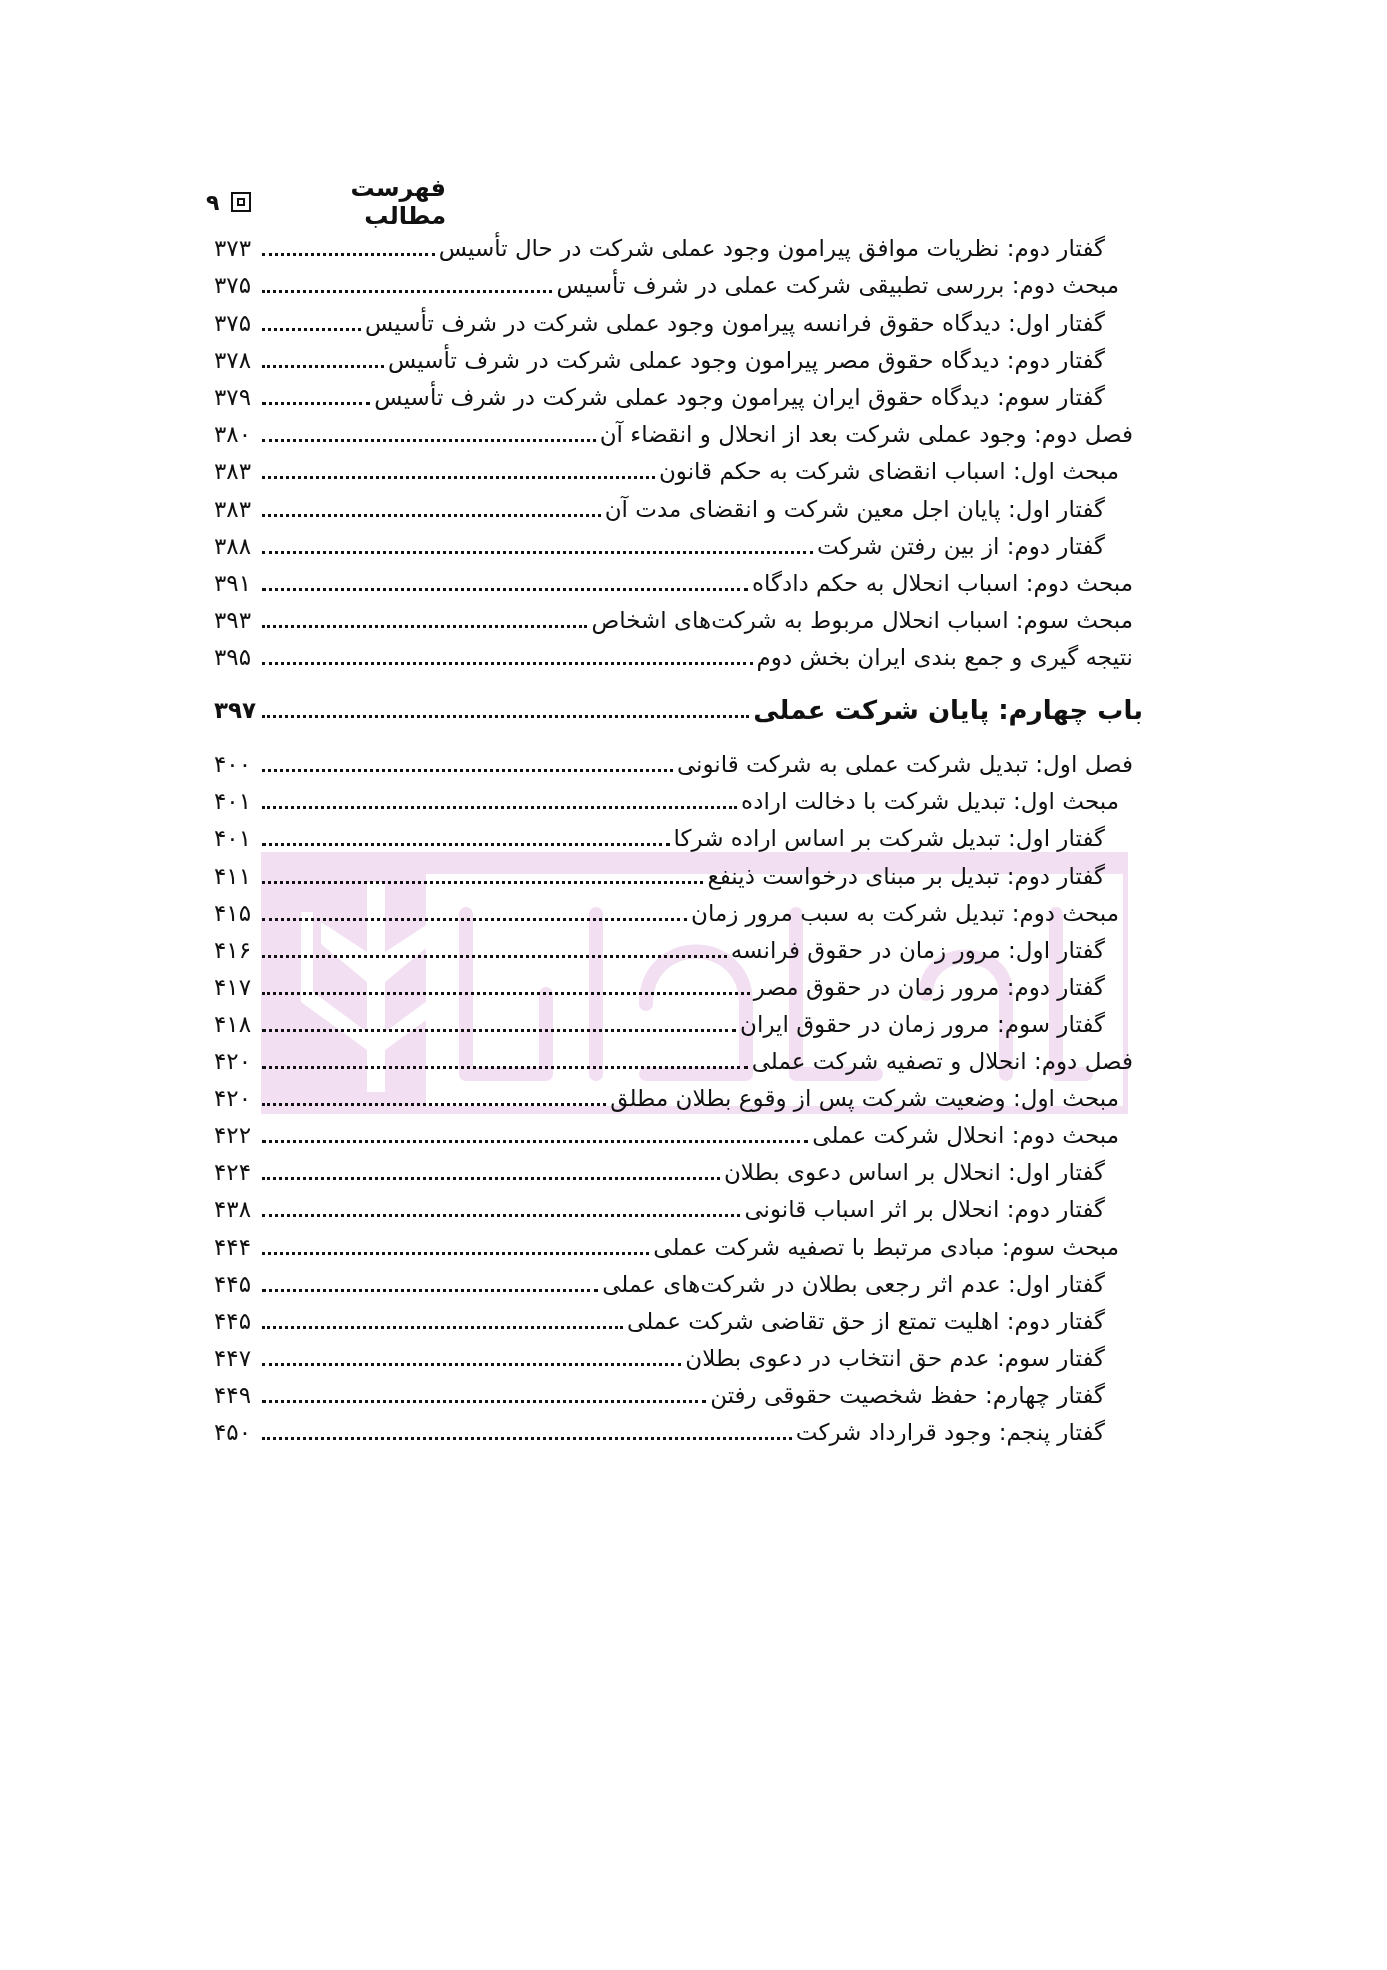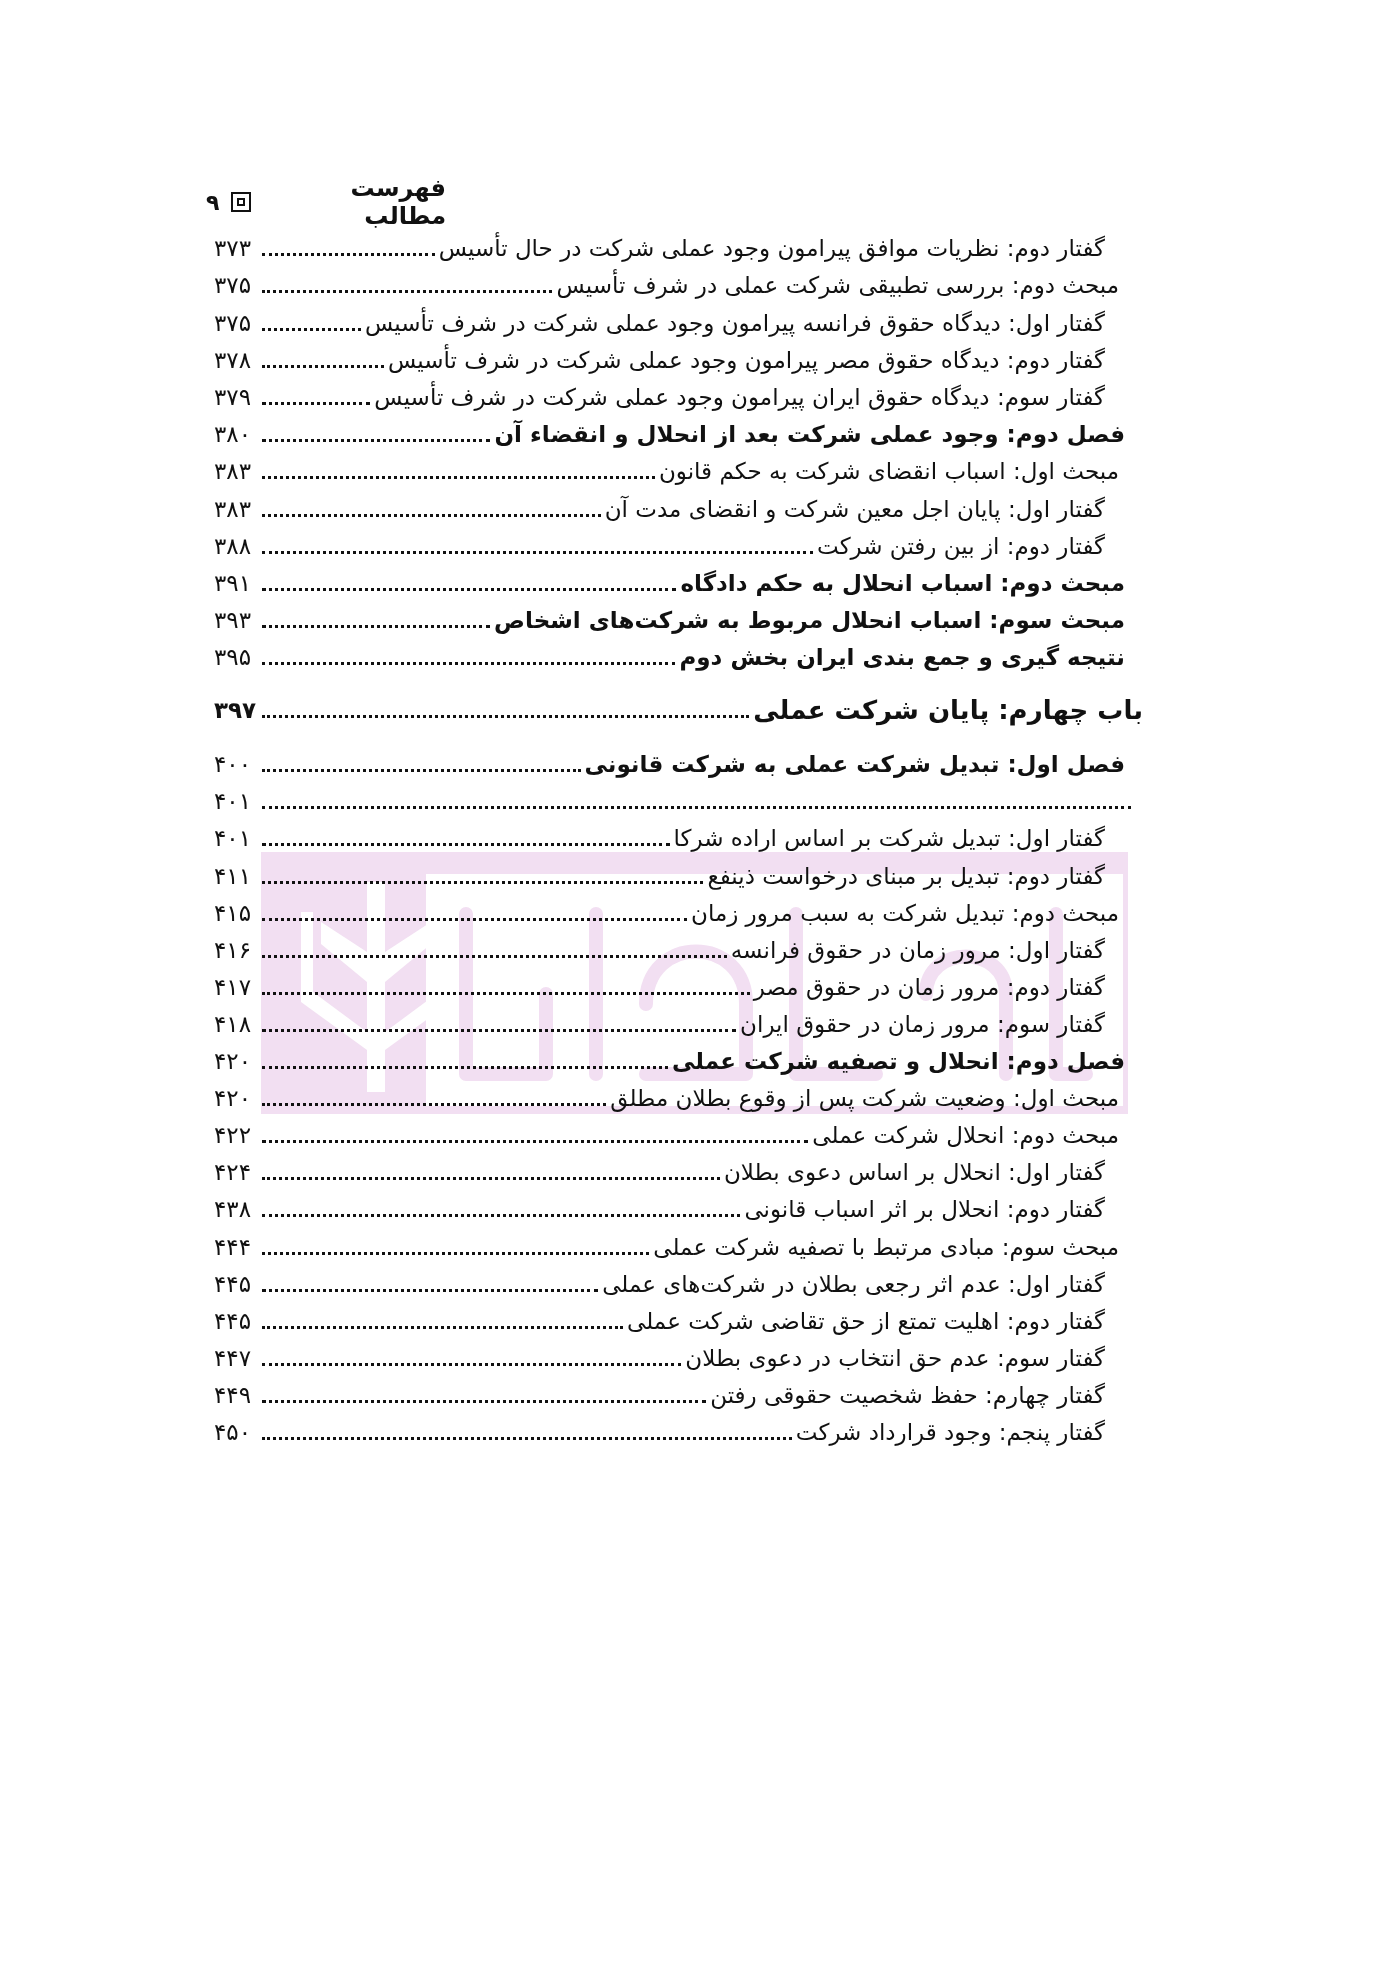--- a/index.html
+++ b/index.html
@@ -21,21 +21,21 @@
     .wm-box { position: absolute; left: 165px; top: 22px; width: 697px; height: 232px; background: #ffffff;
               border-left: 0; }
     .wm-box svg { width: 100%; height: 100%; }
 
     .toc { position: absolute; left: 0; top: 0; width: 1387px; }
     .row { position: absolute; left: 214px; right: 254px; height: 38px;
            display: flex; direction: rtl; align-items: flex-end; font-size: 23px; line-height: 30px; }
     .row .label { white-space: nowrap; padding-left: 2px; }
     .row .leader { flex: 1; border-bottom: 3px dotted #111; margin: 0 2px 7px 4px; min-width: 10px; }
     .row .page-num { white-space: nowrap; font-size: 23px; direction: rtl; width: 44px; text-align: left; margin-top: 48px; }
-    .row.lvl1 .label { margin-right: 8px; font-weight: bold; }
+    .row.lvl1 .label { margin-right: 0; }
     .row.lvl2 .label { margin-right: 14px; }
     .row.lvl3 .label { margin-right: 28px; }
     .row.chapter { font-weight: bold; font-size: 26px; }
     .row.chapter .label { font-size: 26px; }
   </style>
 </head>
 <body>
 
 <div class="page">
 
@@ -132,20 +132,21 @@
       <span class="leader"></span>
       <span class="page-num">۳۹۷</span>
     </div>
 
     <div class="row lvl1" style="top:741px">
       <span class="label">فصل اول: تبدیل شرکت عملی به شرکت قانونی</span>
       <span class="leader"></span>
       <span class="page-num">۴۰۰</span>
     </div>
     <div class="row lvl2" style="top:778px">
+      <span class="label">مبحث اول: تبدیل شرکت با دخالت اراده</span>
       <span class="leader"></span>
       <span class="page-num">۴۰۱</span>
     </div>
     <div class="row lvl3" style="top:815px">
       <span class="label">گفتار اول: تبدیل شرکت بر اساس اراده شرکا</span>
       <span class="leader"></span>
       <span class="page-num">۴۰۱</span>
     </div>
     <div class="row lvl3" style="top:853px">
       <span class="label">گفتار دوم: تبدیل بر مبنای درخواست ذینفع</span>

